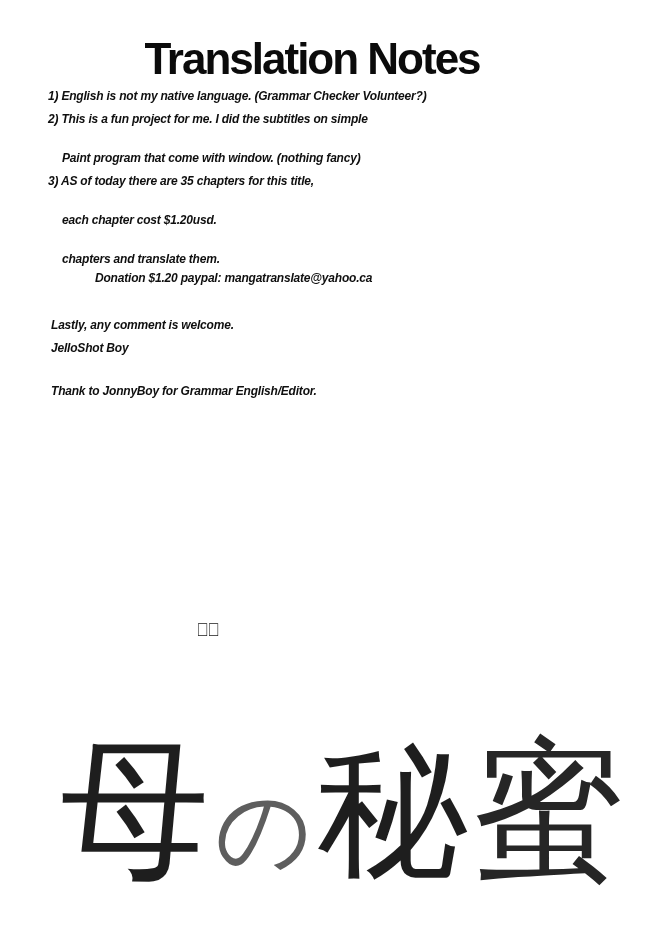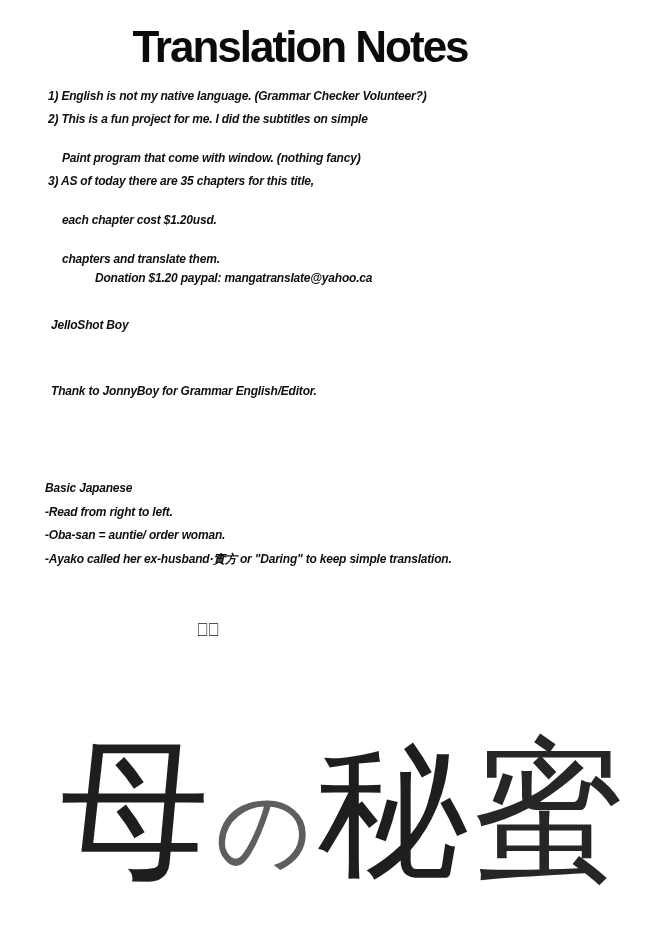--- a/index.html
+++ b/index.html
@@ -14,21 +14,21 @@
     background: #ffffff;
     overflow: hidden;
     font-family: "Liberation Sans", "DejaVu Sans", sans-serif;
     color: #0f0f0f;
   }
   .doc-title {
     position: absolute;
     top: 22px;
     left: 0;
     width: 600px;
-    margin: 0;
+    margin: 12px;
     text-align: center;
     font-size: 44px;
     font-weight: 700;
     letter-spacing: -2px;
     color: #0b0b0b;
     white-space: nowrap;
   }
   .line {
     white-space: nowrap;
     font-size: 12px;
@@ -80,31 +80,26 @@
     <div class="line">2) This is a fun project for me. I did the subtitles on simple</div>
     <div class="line indent">Paint program that come with window. (nothing fancy)</div>
     <div class="line">3) AS of today there are 35 chapters for this title,</div>
     <div class="line indent">each chapter cost $1.20usd.</div>
     <div class="line indent">chapters and translate them.</div>
   </div>
 
   <div class="donation-line line">Donation $1.20 paypal: mangatranslate@yahoo.ca</div>
 
   <div class="comment-block">
+    <div class="line">Lastly, any comment is welcome.</div>
     <div class="line">JelloShot Boy</div>
   </div>
 
   <div class="thanks-line line">Thank to JonnyBoy for Grammar English/Editor.</div>
 
-  <div class="japanese-block">
-    <div class="line">Basic Japanese</div>
-    <div class="line">-Read from right to left.</div>
-    <div class="line">-Oba-san = auntie/ order woman.</div>
-    <div class="line">-Ayako called her ex-husband·實方 or "Daring" to keep simple translation.</div>
-  </div>
 
   <div class="missing-glyphs">□□</div>
 
   <div class="big-title">
     <span class="big-char bc-large" style="color: rgb(30, 30, 30);">母</span>
     <span class="big-char bc-small" style="color: rgb(94, 94, 94);">の</span>
     <span class="big-char bc-large" style="color: rgb(30, 30, 30);">秘</span>
     <span class="big-char bc-large" style="color: rgb(38, 38, 38);">蜜</span>
   </div>
 

